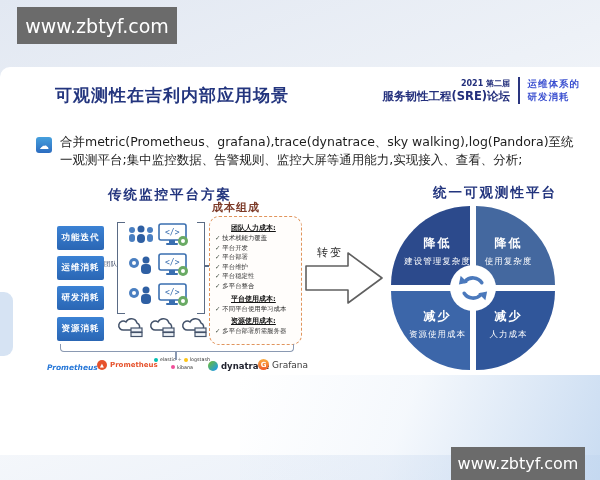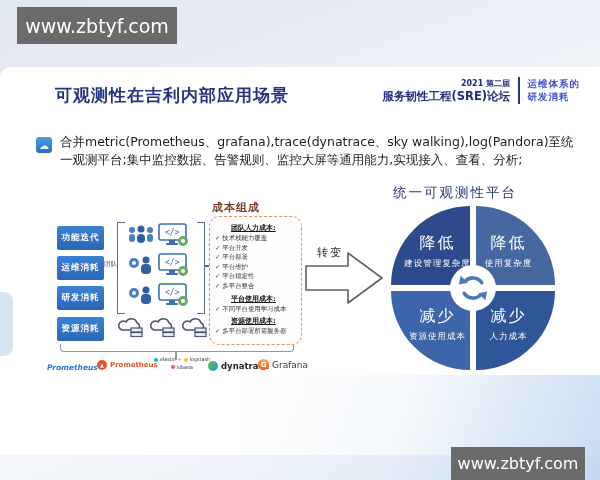--- a/index.html
+++ b/index.html
@@ -52,29 +52,29 @@
   .lg-elastic .row2{justify-content:center;}
   .mini{width:4px;height:4px;border-radius:50%;display:inline-block;}
   .m-el{background:#00bfb3;} .m-ls{background:#fec514;} .m-kb{background:#f04e98;}
   .plus{color:#888;font-size:5px;}
   .lg-dyn{left:208px;top:361px;font-size:8.5px;color:#20222e;font-weight:600;}
   .dyn-dot{width:10px;height:10px;background:linear-gradient(135deg,#73be28,#1496ff);}
   .lg-graf{left:258px;top:359px;font-size:9px;color:#3b3b3b;}
   .graf-dot{width:11px;height:11px;background:linear-gradient(180deg,#fbad41,#f05a28);color:#fff;font-size:7px;font-weight:bold;}
   .transform-lbl{position:absolute;left:317px;top:245px;font-size:11px;color:#2f2f2f;letter-spacing:2px;}
   .arrow-svg{position:absolute;left:304px;top:250px;}
-  .rp-title{position:absolute;left:393px;top:184px;width:164px;text-align:left;font-size:13.5px;font-weight:normal;color:#23357e;letter-spacing:2px;}
+  .rp-title{position:absolute;left:393px;top:184px;width:164px;text-align:right;font-size:13.5px;font-weight:bold;color:#23357e;letter-spacing:2px;}
   .quad-wrap{position:absolute;left:391px;top:206px;width:164px;height:164px;display:grid;
     grid-template-columns:79px 79px;grid-template-rows:79px 79px;gap:6px;}
   .quad{display:flex;flex-direction:column;align-items:center;justify-content:center;color:#fff;box-sizing:border-box;}
   .q-tl{background:#2c4a8c;border-top-left-radius:100%;padding:12px 0 0 14px;}
   .q-tr{background:#44689f;border-top-right-radius:100%;padding:12px 14px 0 0;}
   .q-bl{background:#3c66a9;border-bottom-left-radius:100%;padding:0 0 12px 14px;}
   .q-br{background:#30569a;border-bottom-right-radius:100%;padding:0 14px 12px 0;}
-  .q-verb{font-size:16px;font-weight:normal;letter-spacing:2px;margin-bottom:4px;}
+  .q-verb{font-size:12px;font-weight:bold;letter-spacing:2px;margin-bottom:4px;}
   .q-obj{font-size:8.5px;letter-spacing:1px;white-space:nowrap;}
   .hub{position:absolute;left:450px;top:265px;width:46px;height:46px;background:#fff;border-radius:50%;
     display:flex;align-items:center;justify-content:center;}
 </style>
 </head>
 <body>
 
 <div class="stage">
 
   <div class="slide"></div>
@@ -97,20 +97,21 @@
       <div>运维体系的</div>
       <div>研发消耗</div>
     </div>
   </div>
 
   <div class="bullet-ico">
     <span>☁</span>
   </div>
   <div class="intro">合并metric(Prometheus、grafana),trace(dynatrace、sky walking),log(Pandora)至统一观测平台;集中监控数据、告警规则、监控大屏等通用能力,实现接入、查看、分析;</div>
 
+  <div class="lp-title">传统监控平台方案</div>
 
   <div class="lbox" style="top:226px">功能迭代</div>
   <div class="lbox" style="top:256px">运维消耗</div>
   <div class="lbox" style="top:286px">研发消耗</div>
   <div class="lbox" style="top:317px">资源消耗</div>
 
   <div class="team-lbl">团队</div>
 
   <div class="brk brk-l"></div>
   <div class="brk brk-r"></div>

